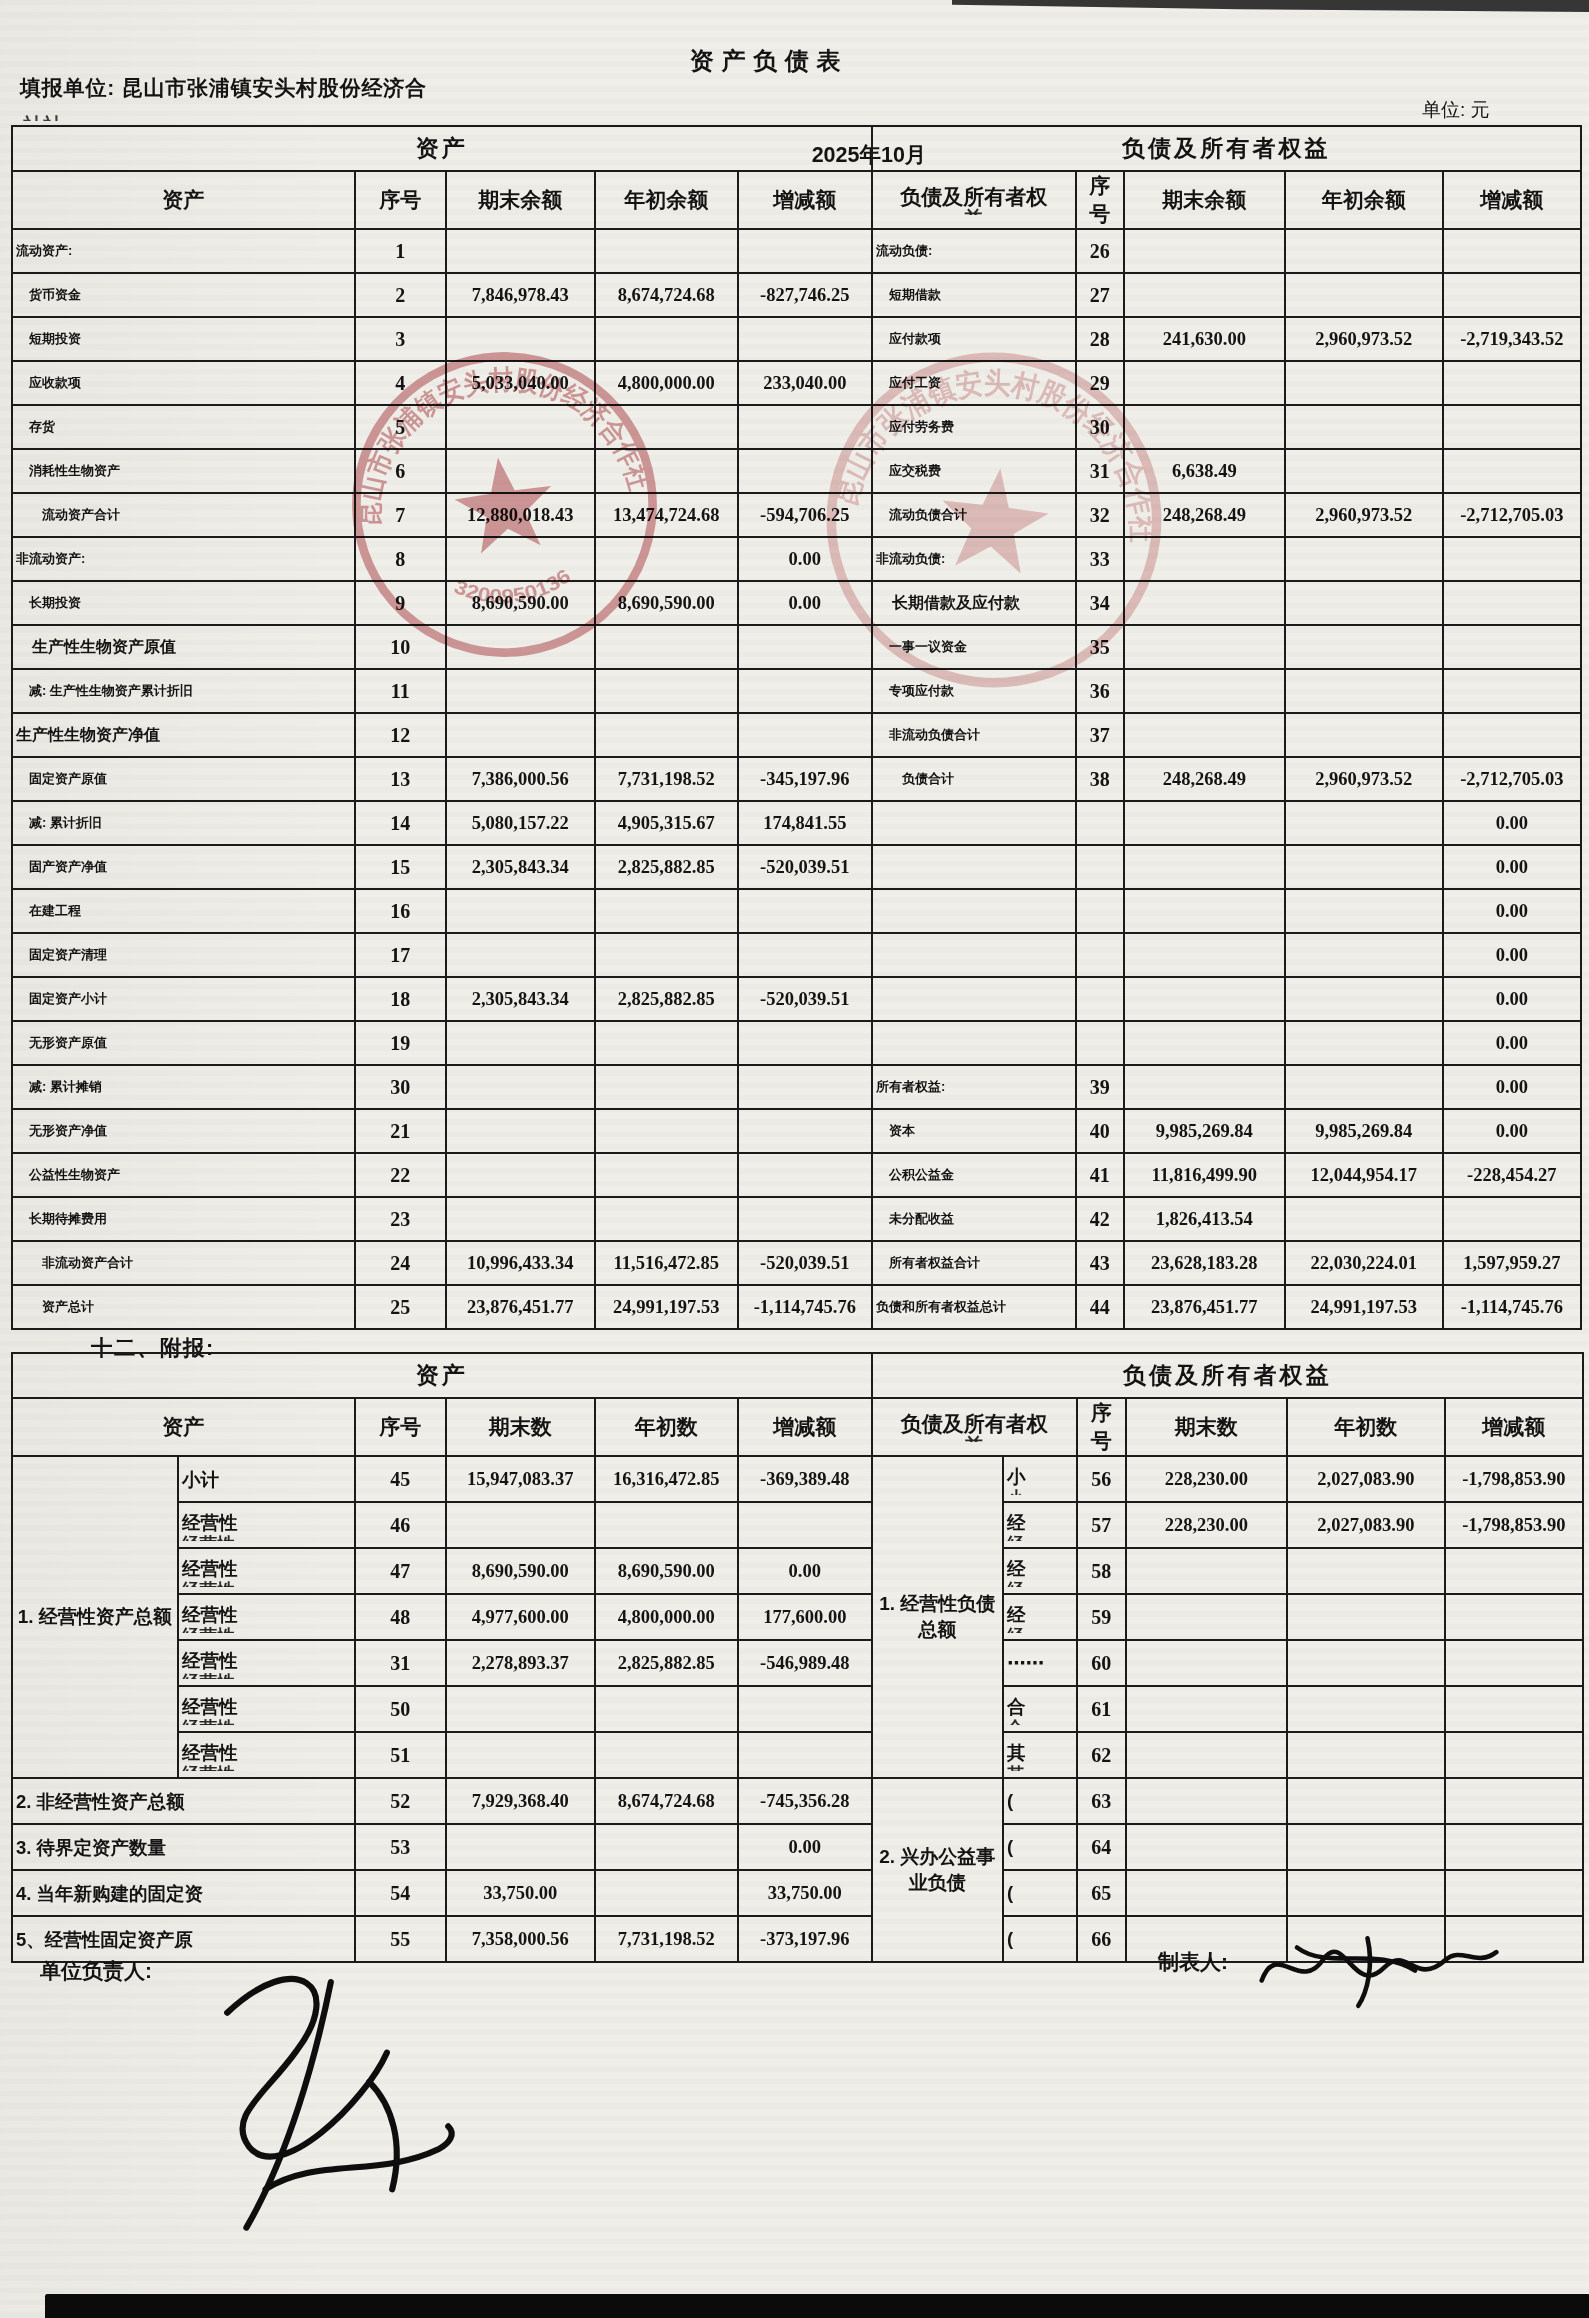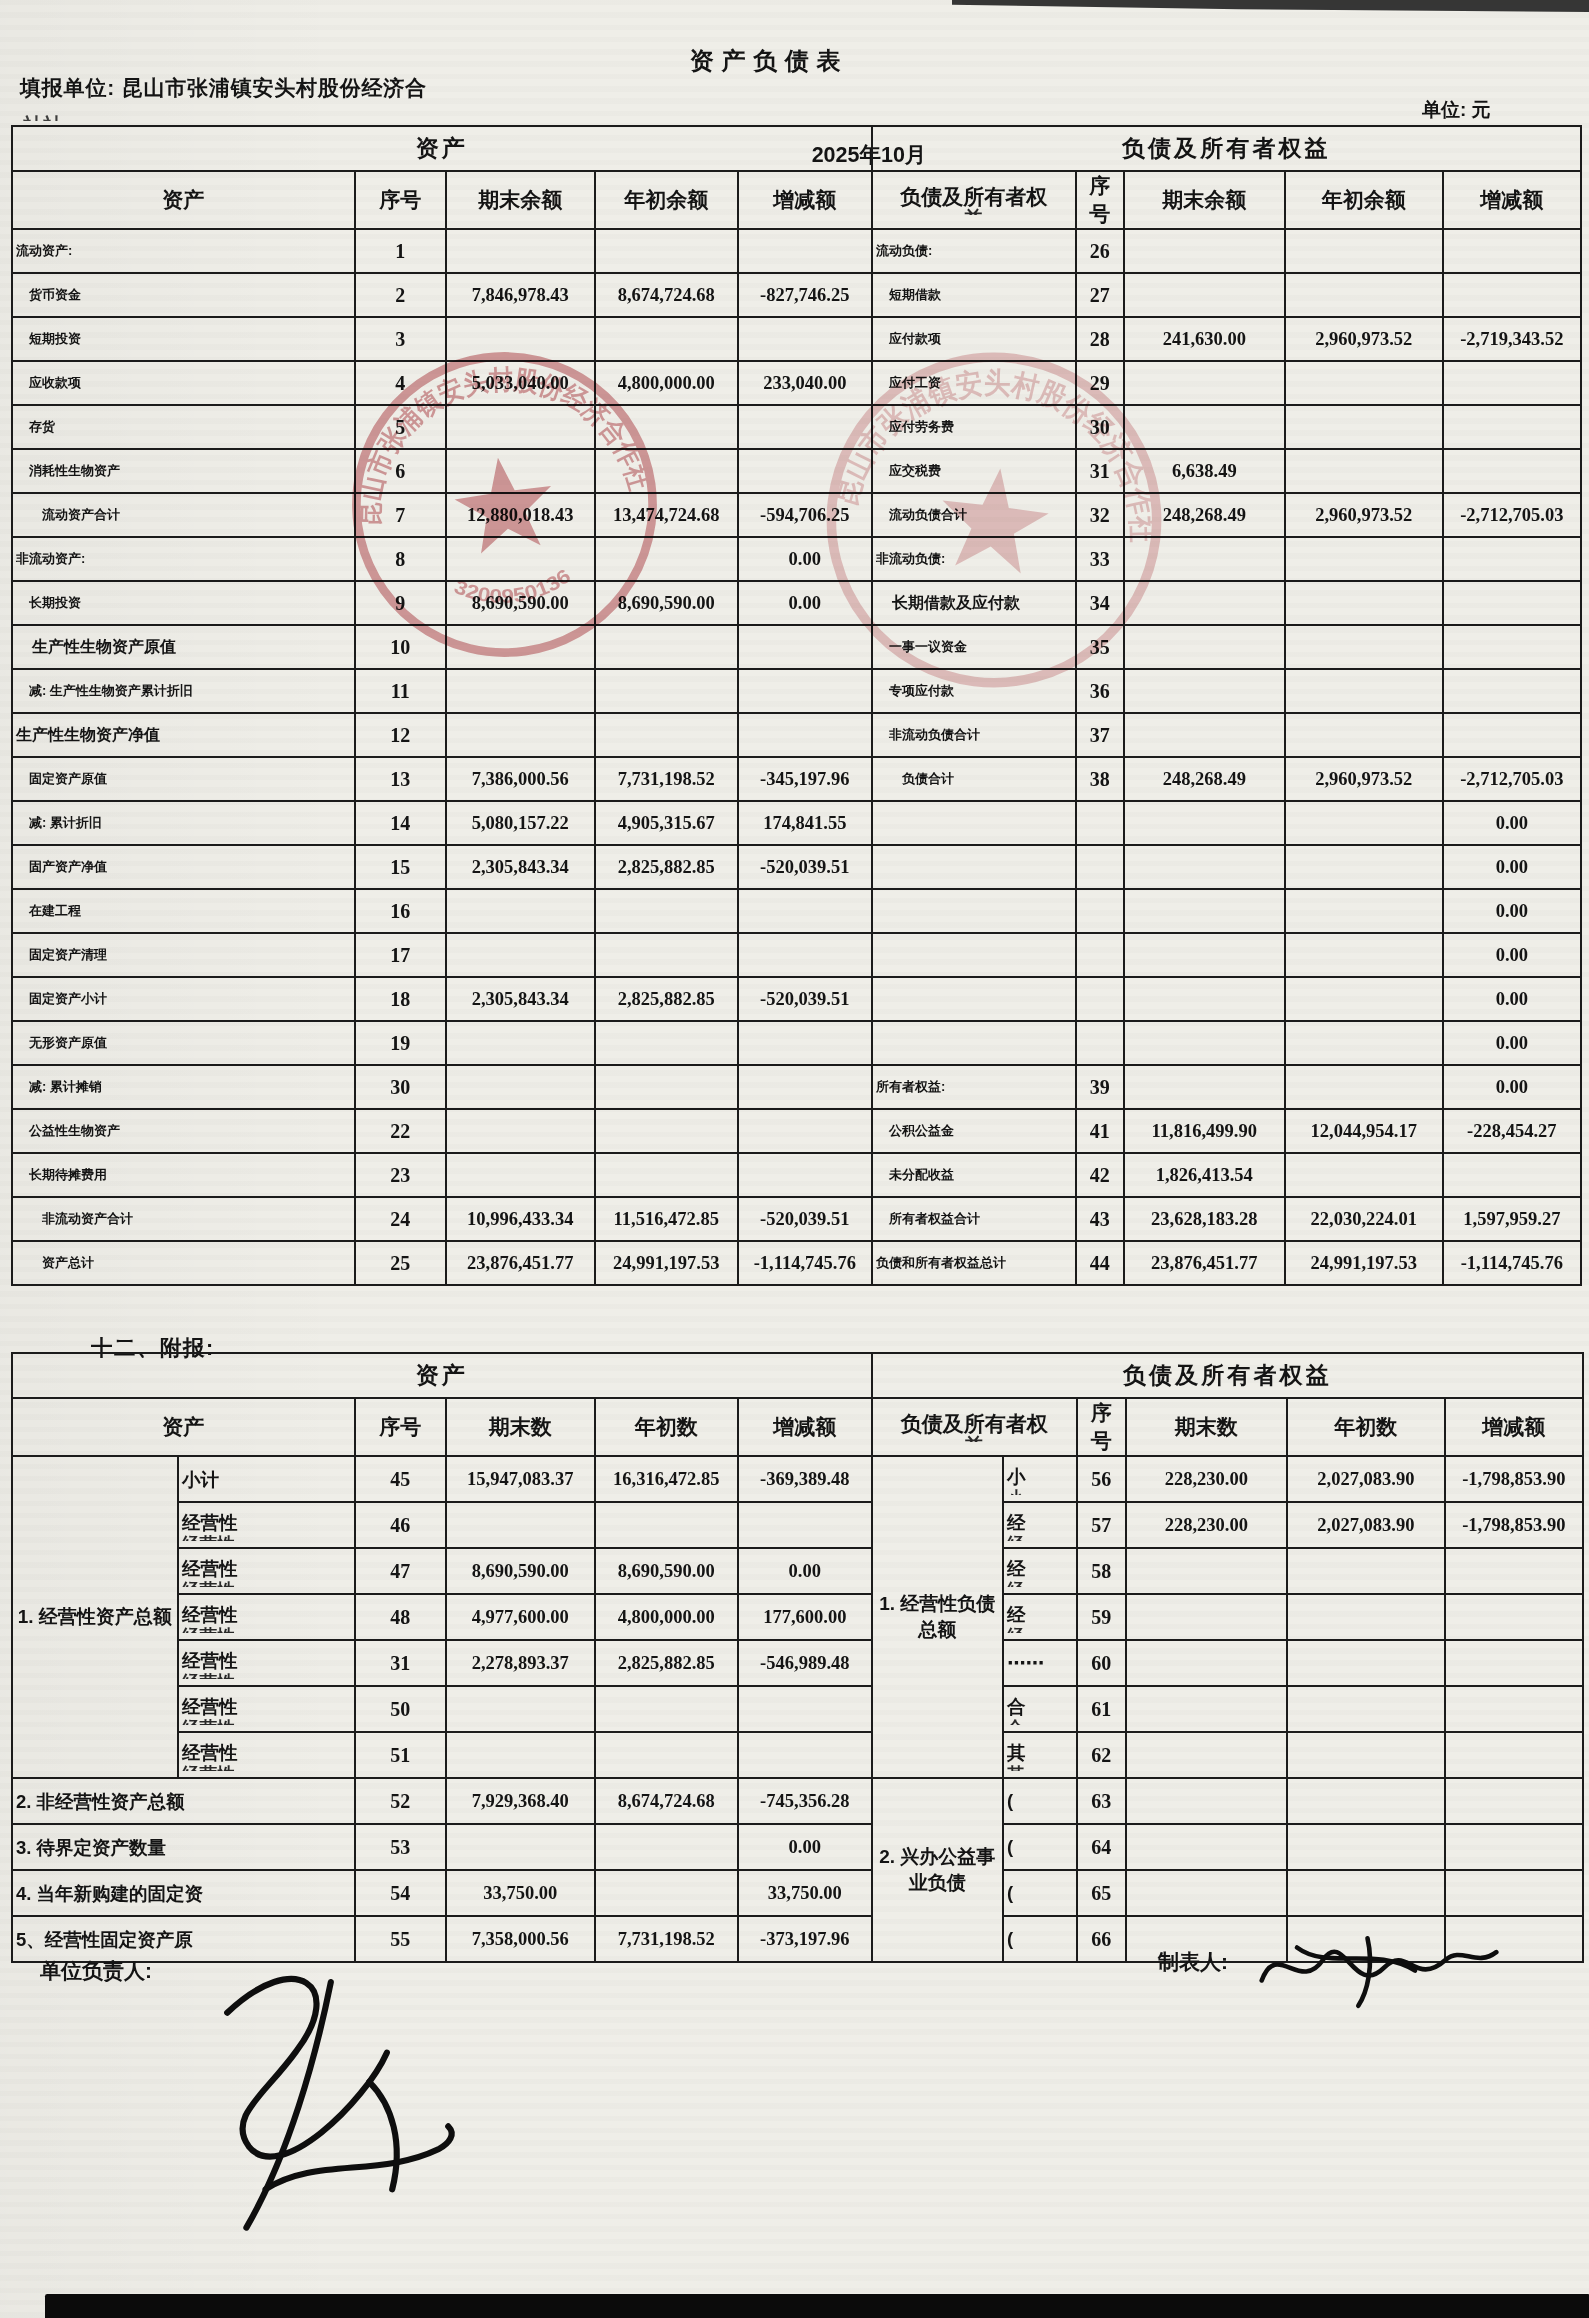--- a/index.html
+++ b/index.html
@@ -9,21 +9,21 @@
     background-image:
       linear-gradient(90deg, rgba(0,0,0,0.025), rgba(0,0,0,0) 22%),
       repeating-linear-gradient(180deg, rgba(0,0,0,0.014) 0 5.4px, rgba(0,0,0,0) 5.4px 12.3px);
     font-family:"Liberation Sans","DejaVu Sans",sans-serif;
     color:#141414;overflow:hidden;
   }
   .abs{position:absolute;}
   .hdr-unit{left:20px;top:74px;font-size:21px;font-weight:700;letter-spacing:0.8px;white-space:nowrap;}
   .hdr-title{left:623px;top:45px;width:292px;text-align:center;font-size:24px;font-weight:700;letter-spacing:7.7px;}
   .hdr-date{left:769px;top:140px;width:200px;text-align:center;font-size:21.5px;font-weight:700;}
-  .hdr-uom{left:1422px;top:97px;font-size:19px;font-weight:700;white-space:nowrap;}
+  .hdr-uom{left:1422px;top:97px;font-size:19px;font-weight:400;white-space:nowrap;}
   .clip-note{left:23px;top:112px;width:92px;height:9.2px;overflow:hidden;font-size:20px;font-weight:700;opacity:.8;}
 
   table.sheet{border-collapse:collapse;table-layout:fixed;width:1568px;}
   table.sheet td{border:2.3px solid #1b1b1b;overflow:hidden;padding:0 3.1px;vertical-align:middle;}
   #main-table{left:10.8px;top:125px;}
   #appx-table{left:10.8px;top:1352px;}
   tr.sec-row td{height:43px;font-size:23px;font-weight:700;text-align:center;letter-spacing:3.1px;}
   tr.col-row td{height:49px;font-size:21px;font-weight:700;text-align:center;}
   #main-table tbody td{height:42px;}
   #appx-table tbody td{height:44px;}
@@ -337,20 +337,32 @@
         <tr>
           <td class="lbl">　减: 累计摊销</td>
           <td class="seq">30</td>
           <td class="num"></td>
           <td class="num"></td>
           <td class="num"></td>
           <td class="lbl">所有者权益:</td>
           <td class="seq">39</td>
           <td class="num"></td>
           <td class="num"></td>
+          <td class="num">0.00</td>
+        </tr>
+        <tr>
+          <td class="lbl">　无形资产净值</td>
+          <td class="seq">21</td>
+          <td class="num"></td>
+          <td class="num"></td>
+          <td class="num"></td>
+          <td class="lbl">　资本</td>
+          <td class="seq">40</td>
+          <td class="num">9,985,269.84</td>
+          <td class="num">9,985,269.84</td>
           <td class="num">0.00</td>
         </tr>
         <tr>
           <td class="lbl">　公益性生物资产</td>
           <td class="seq">22</td>
           <td class="num"></td>
           <td class="num"></td>
           <td class="num"></td>
           <td class="lbl">　公积公益金</td>
           <td class="seq">41</td>

